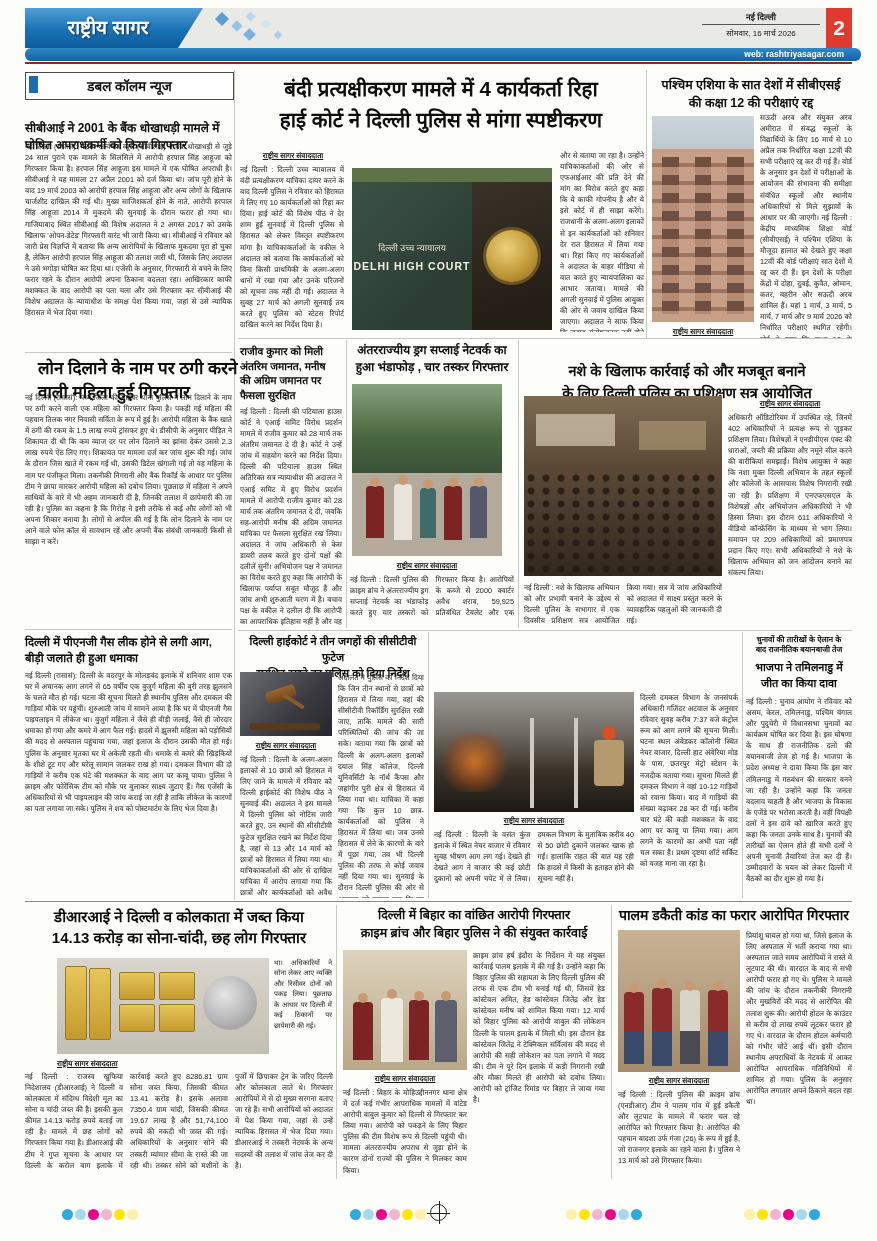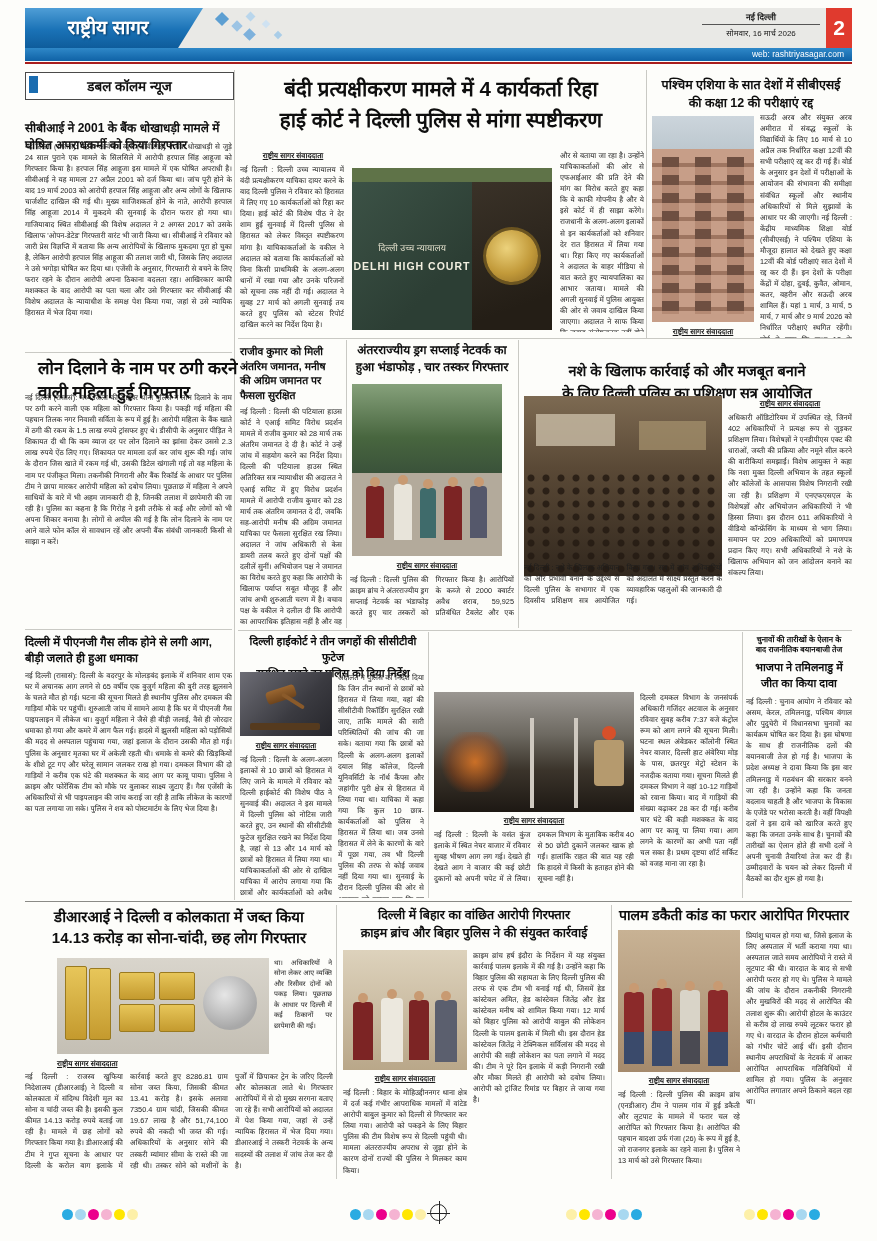--- a/index.html
+++ b/index.html
@@ -14,21 +14,21 @@
   .mh-title{left:8px;top:6px;width:150px;text-align:center;color:#fff;font-weight:bold;
             font-size:19px;text-shadow:1px 1px 2px #07365e;}
   .diamond{width:10px;height:10px;transform:rotate(45deg);}
   .mh-section{left:0;top:7px;width:827px;text-align:center;font-size:21px;font-weight:bold;color:#0d0d0d;}
   .mh-right{right:32px;top:3px;width:118px;text-align:center;color:#1a1a1a;}
   .mh-city{font-size:8.5px;font-weight:bold;border-bottom:1px solid #555;padding-bottom:2px;}
   .mh-date{font-size:8px;padding-top:2px;}
   .mh-page{right:0;top:0;width:26px;height:40px;background:#e03a2e;color:#fff;font-size:21px;
            font-weight:bold;text-align:center;line-height:40px;}
   .webstrip{left:25px;top:48px;width:827px;height:13px;background:linear-gradient(180deg,#2f88c8,#0f62a6);
-            color:#fff;font-size:8.5px;font-weight:normal;text-align:right;line-height:13px;padding-right:0;}
+            color:#fff;font-size:8.5px;font-weight:bold;text-align:right;line-height:13px;padding-right:9px;border-radius:6px;}
   .webstrip span{padding-right:8px;}
   .redline{left:25px;top:62px;width:827px;height:2px;background:#a81d1d;}
   
   .vline{width:1px;background:#c9c9c4;}
   .hline{height:1px;background:#c9c9c4;}
   
   .hl{font-weight:bold;color:#0e0e0e;white-space:pre-line;}
   .ctr{text-align:center;}
   .body{font-size:7.3px;text-align:justify;line-height:1.52;color:#1d1d1d;overflow:hidden;}
   .byl{font-size:7.4px;font-weight:bold;color:#1a1a1a;text-align:center;text-decoration:underline;}
@@ -159,21 +159,21 @@
   <div class="abs hl ctr" style="left:522px;top:342px;width:330px;font-size:14.5px;line-height:1.5;margin-top:19px;">नशे के खिलाफ कार्रवाई को और मजबूत बनाने
 के लिए दिल्ली पुलिस का प्रशिक्षण सत्र आयोजित</div>
   <div class="abs photo" style="left:524px;top:396px;width:198px;height:180px;">
     <div style="position:absolute;inset:0;background:linear-gradient(180deg,#7d6a52 0%,#5a4936 40%,#32281e 100%);"></div>
     <div style="position:absolute;left:6%;top:10%;width:40%;height:18%;background:#c9bda6;opacity:.8;"></div>
     <div style="position:absolute;right:8%;top:14%;width:34%;height:16%;background:#a8946f;opacity:.7;"></div>
     <div class="crowd"></div>
   </div>
   <div class="abs byl" style="left:728px;top:398px;width:124px;">राष्ट्रीय सागर संवाददाता</div>
   <div class="abs body" style="left:728px;top:412px;width:124px;height:216px;">अधिकारी ऑडिटोरियम में उपस्थित रहे, जिनमें 402 अधिकारियों ने प्रत्यक्ष रूप से जुड़कर प्रशिक्षण लिया। विशेषज्ञों ने एनडीपीएस एक्ट की धाराओं, जब्ती की प्रक्रिया और नमूने सील करने की बारीकियां समझाईं। विशेष आयुक्त ने कहा कि नशा मुक्त दिल्ली अभियान के तहत स्कूलों और कॉलेजों के आसपास विशेष निगरानी रखी जा रही है। प्रशिक्षण में एनएफएसएल के विशेषज्ञों और अभियोजन अधिकारियों ने भी हिस्सा लिया। इस दौरान 611 अधिकारियों ने वीडियो कॉन्फ्रेंसिंग के माध्यम से भाग लिया। समापन पर 209 अधिकारियों को प्रमाणपत्र प्रदान किए गए। सभी अधिकारियों ने नशे के खिलाफ अभियान को जन आंदोलन बनाने का संकल्प लिया।</div>
-  <div class="abs body col2" style="left:524px;top:562px;width:198px;height:46px;">नई दिल्ली : नशे के खिलाफ अभियान को और प्रभावी बनाने के उद्देश्य से दिल्ली पुलिस के सभागार में एक दिवसीय प्रशिक्षण सत्र आयोजित किया गया। सत्र में जांच अधिकारियों को अदालत में साक्ष्य प्रस्तुत करने के व्यावहारिक पहलुओं की जानकारी दी गई।</div>
+  <div class="abs body col2" style="left:524px;top:582px;width:198px;height:46px;">नई दिल्ली : नशे के खिलाफ अभियान को और प्रभावी बनाने के उद्देश्य से दिल्ली पुलिस के सभागार में एक दिवसीय प्रशिक्षण सत्र आयोजित किया गया। सत्र में जांच अधिकारियों को अदालत में साक्ष्य प्रस्तुत करने के व्यावहारिक पहलुओं की जानकारी दी गई।</div>
 
   <div class="abs hl ctr" style="left:240px;top:634px;width:186px;font-size:11px;line-height:1.45;">दिल्ली हाईकोर्ट ने तीन जगहों की सीसीटीवी फुटेज
 सुरक्षित रखने का पुलिस को दिया निर्देश</div>
   <div class="abs photo" style="left:240px;top:672px;width:92px;height:64px;">
     <div style="position:absolute;inset:0;background:linear-gradient(135deg,#6d6d75 0%,#3a3a40 60%,#26262b 100%);"></div>
     <div style="position:absolute;left:26px;top:16px;width:30px;height:13px;background:linear-gradient(#9a6630,#6e441c);border-radius:4px;transform:rotate(-18deg);"></div>
     <div style="position:absolute;left:40px;top:27px;width:26px;height:4px;background:#8a5a2a;transform:rotate(32deg);border-radius:2px;"></div>
     <div style="position:absolute;left:10px;bottom:6px;width:70px;height:7px;background:#553a1e;border-radius:2px;"></div>
   </div>
   <div class="abs byl" style="left:240px;top:740px;width:92px;">राष्ट्रीय सागर संवाददाता</div>

